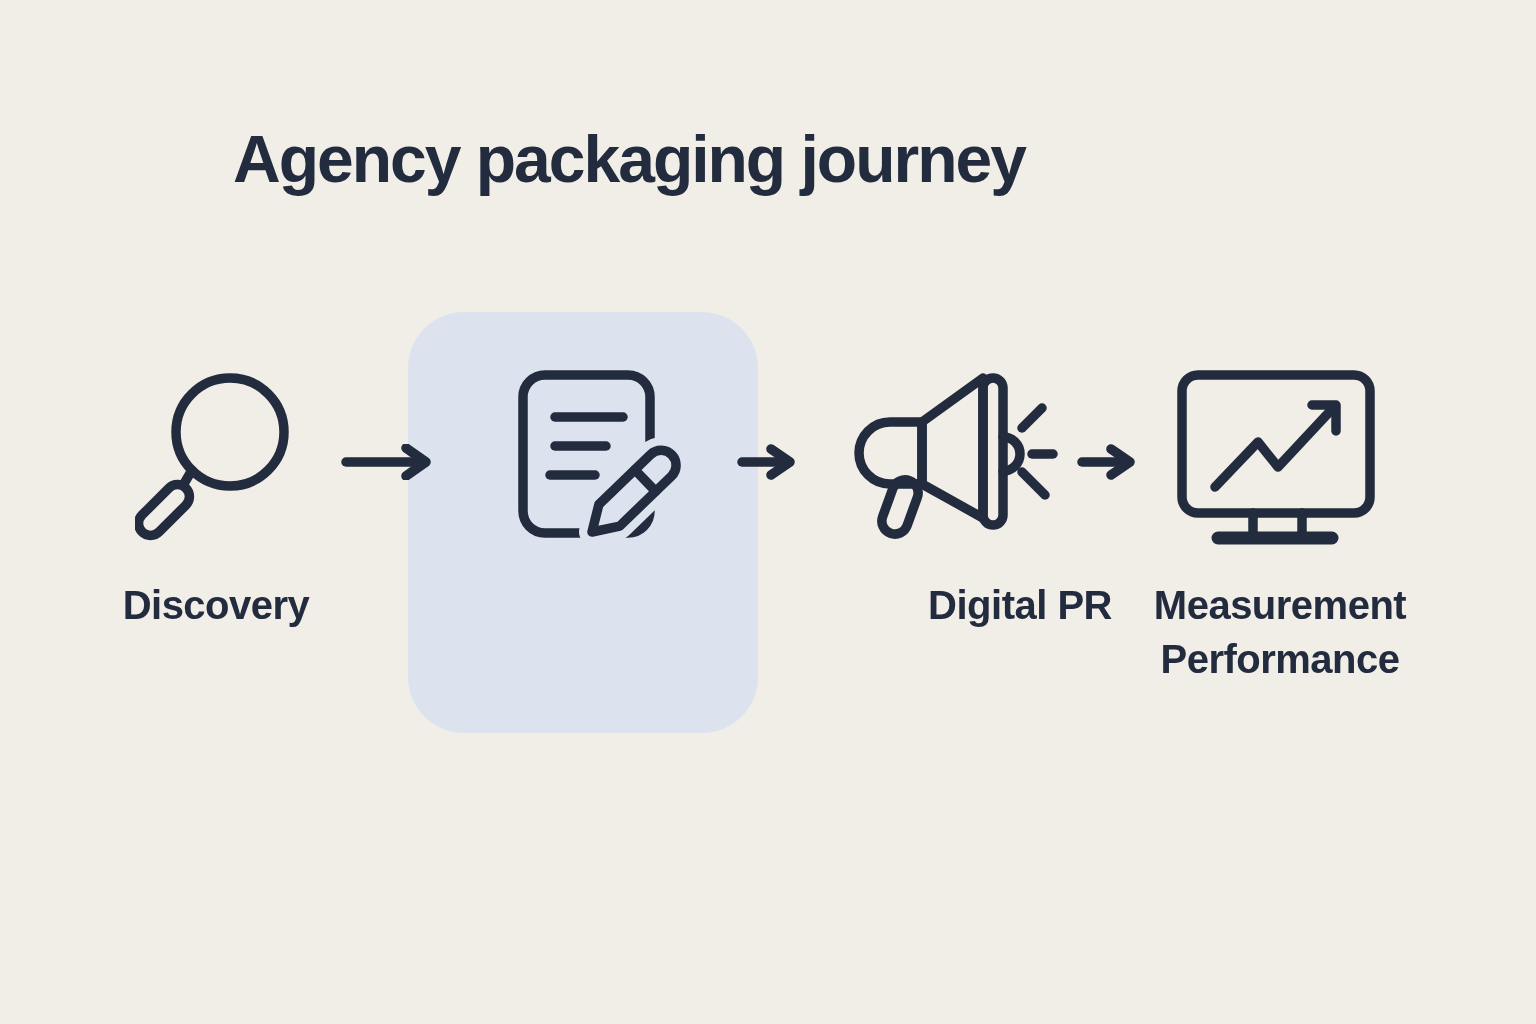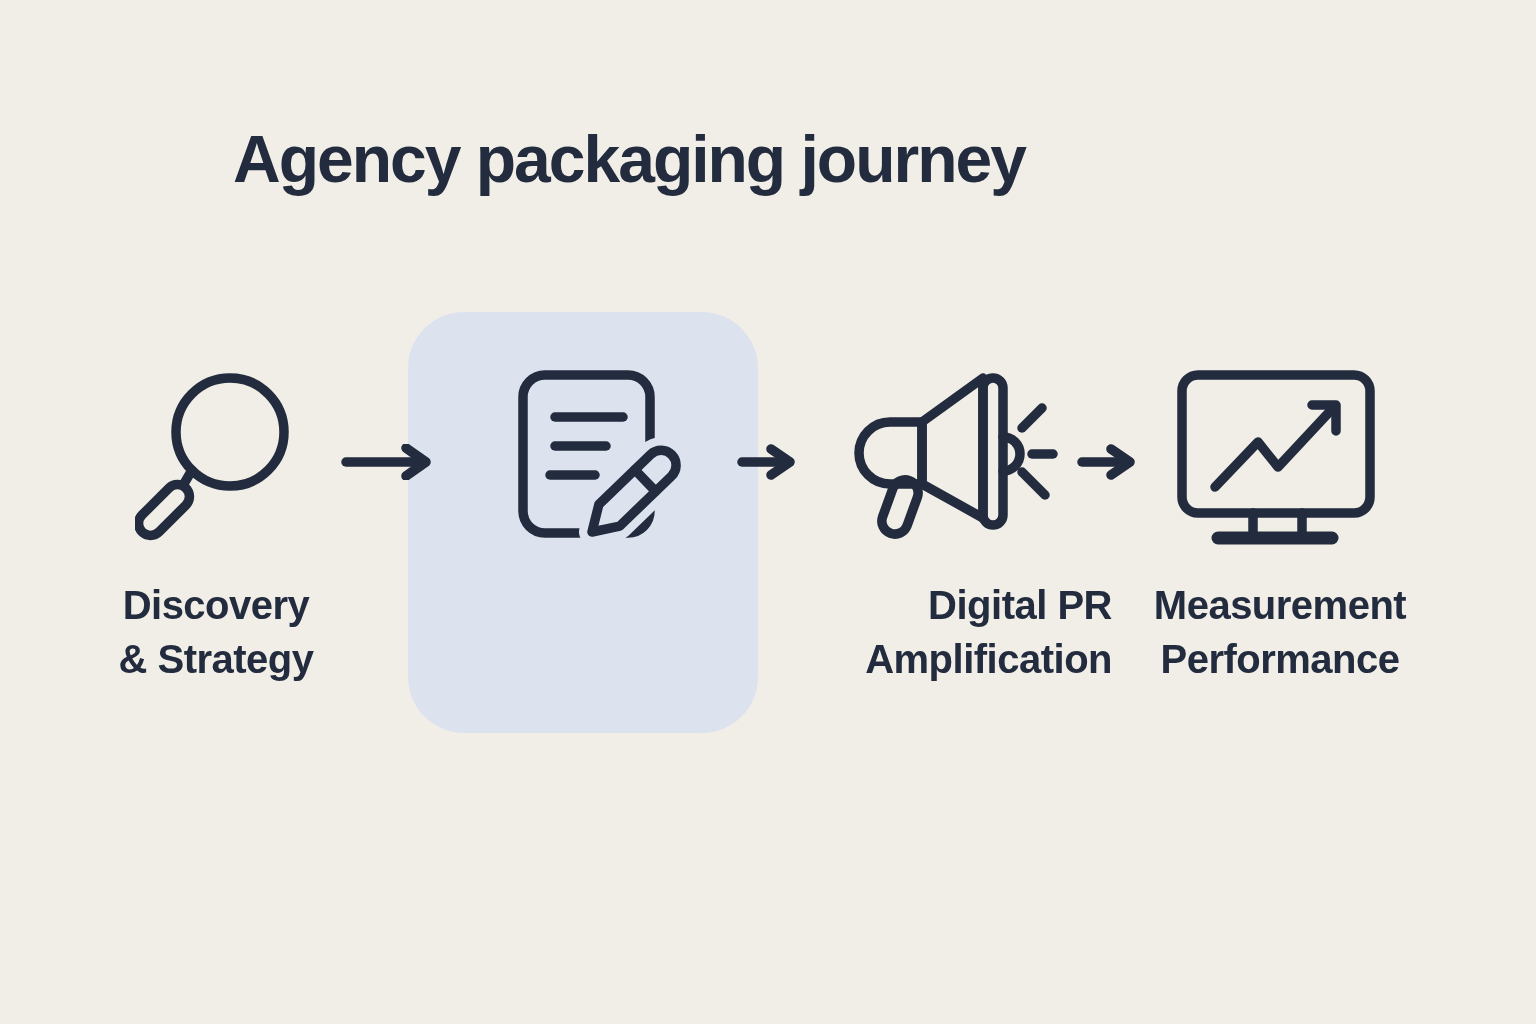--- a/index.html
+++ b/index.html
@@ -106,27 +106,25 @@
     <rect class="stroke" x="12" y="10" width="188" height="138" rx="16"></rect>
     <path class="stroke" d="M 45 122 L 88 77 L 108 102 L 164 42"></path>
     <path class="stroke" d="M 142 40 L 166 40 L 166 66"></path>
     <line class="stroke" x1="83" y1="148" x2="83" y2="172"></line>
     <line class="stroke" x1="132" y1="148" x2="132" y2="172"></line>
     <line class="stroke thick" x1="48" y1="173" x2="162" y2="173"></line>
   </svg>
 
   <div class="stage-label label-1">
     <div>Discovery</div>
-    <div>&amp; Strategy</div>
   </div>
 
 
   <div class="stage-label label-3">
     <div>Digital PR</div>
-    <div>Amplification</div>
   </div>
 
   <div class="stage-label label-4">
     <div>Measurement</div>
     <div>Performance</div>
   </div>
 
 </div>
 
 </body></html>

